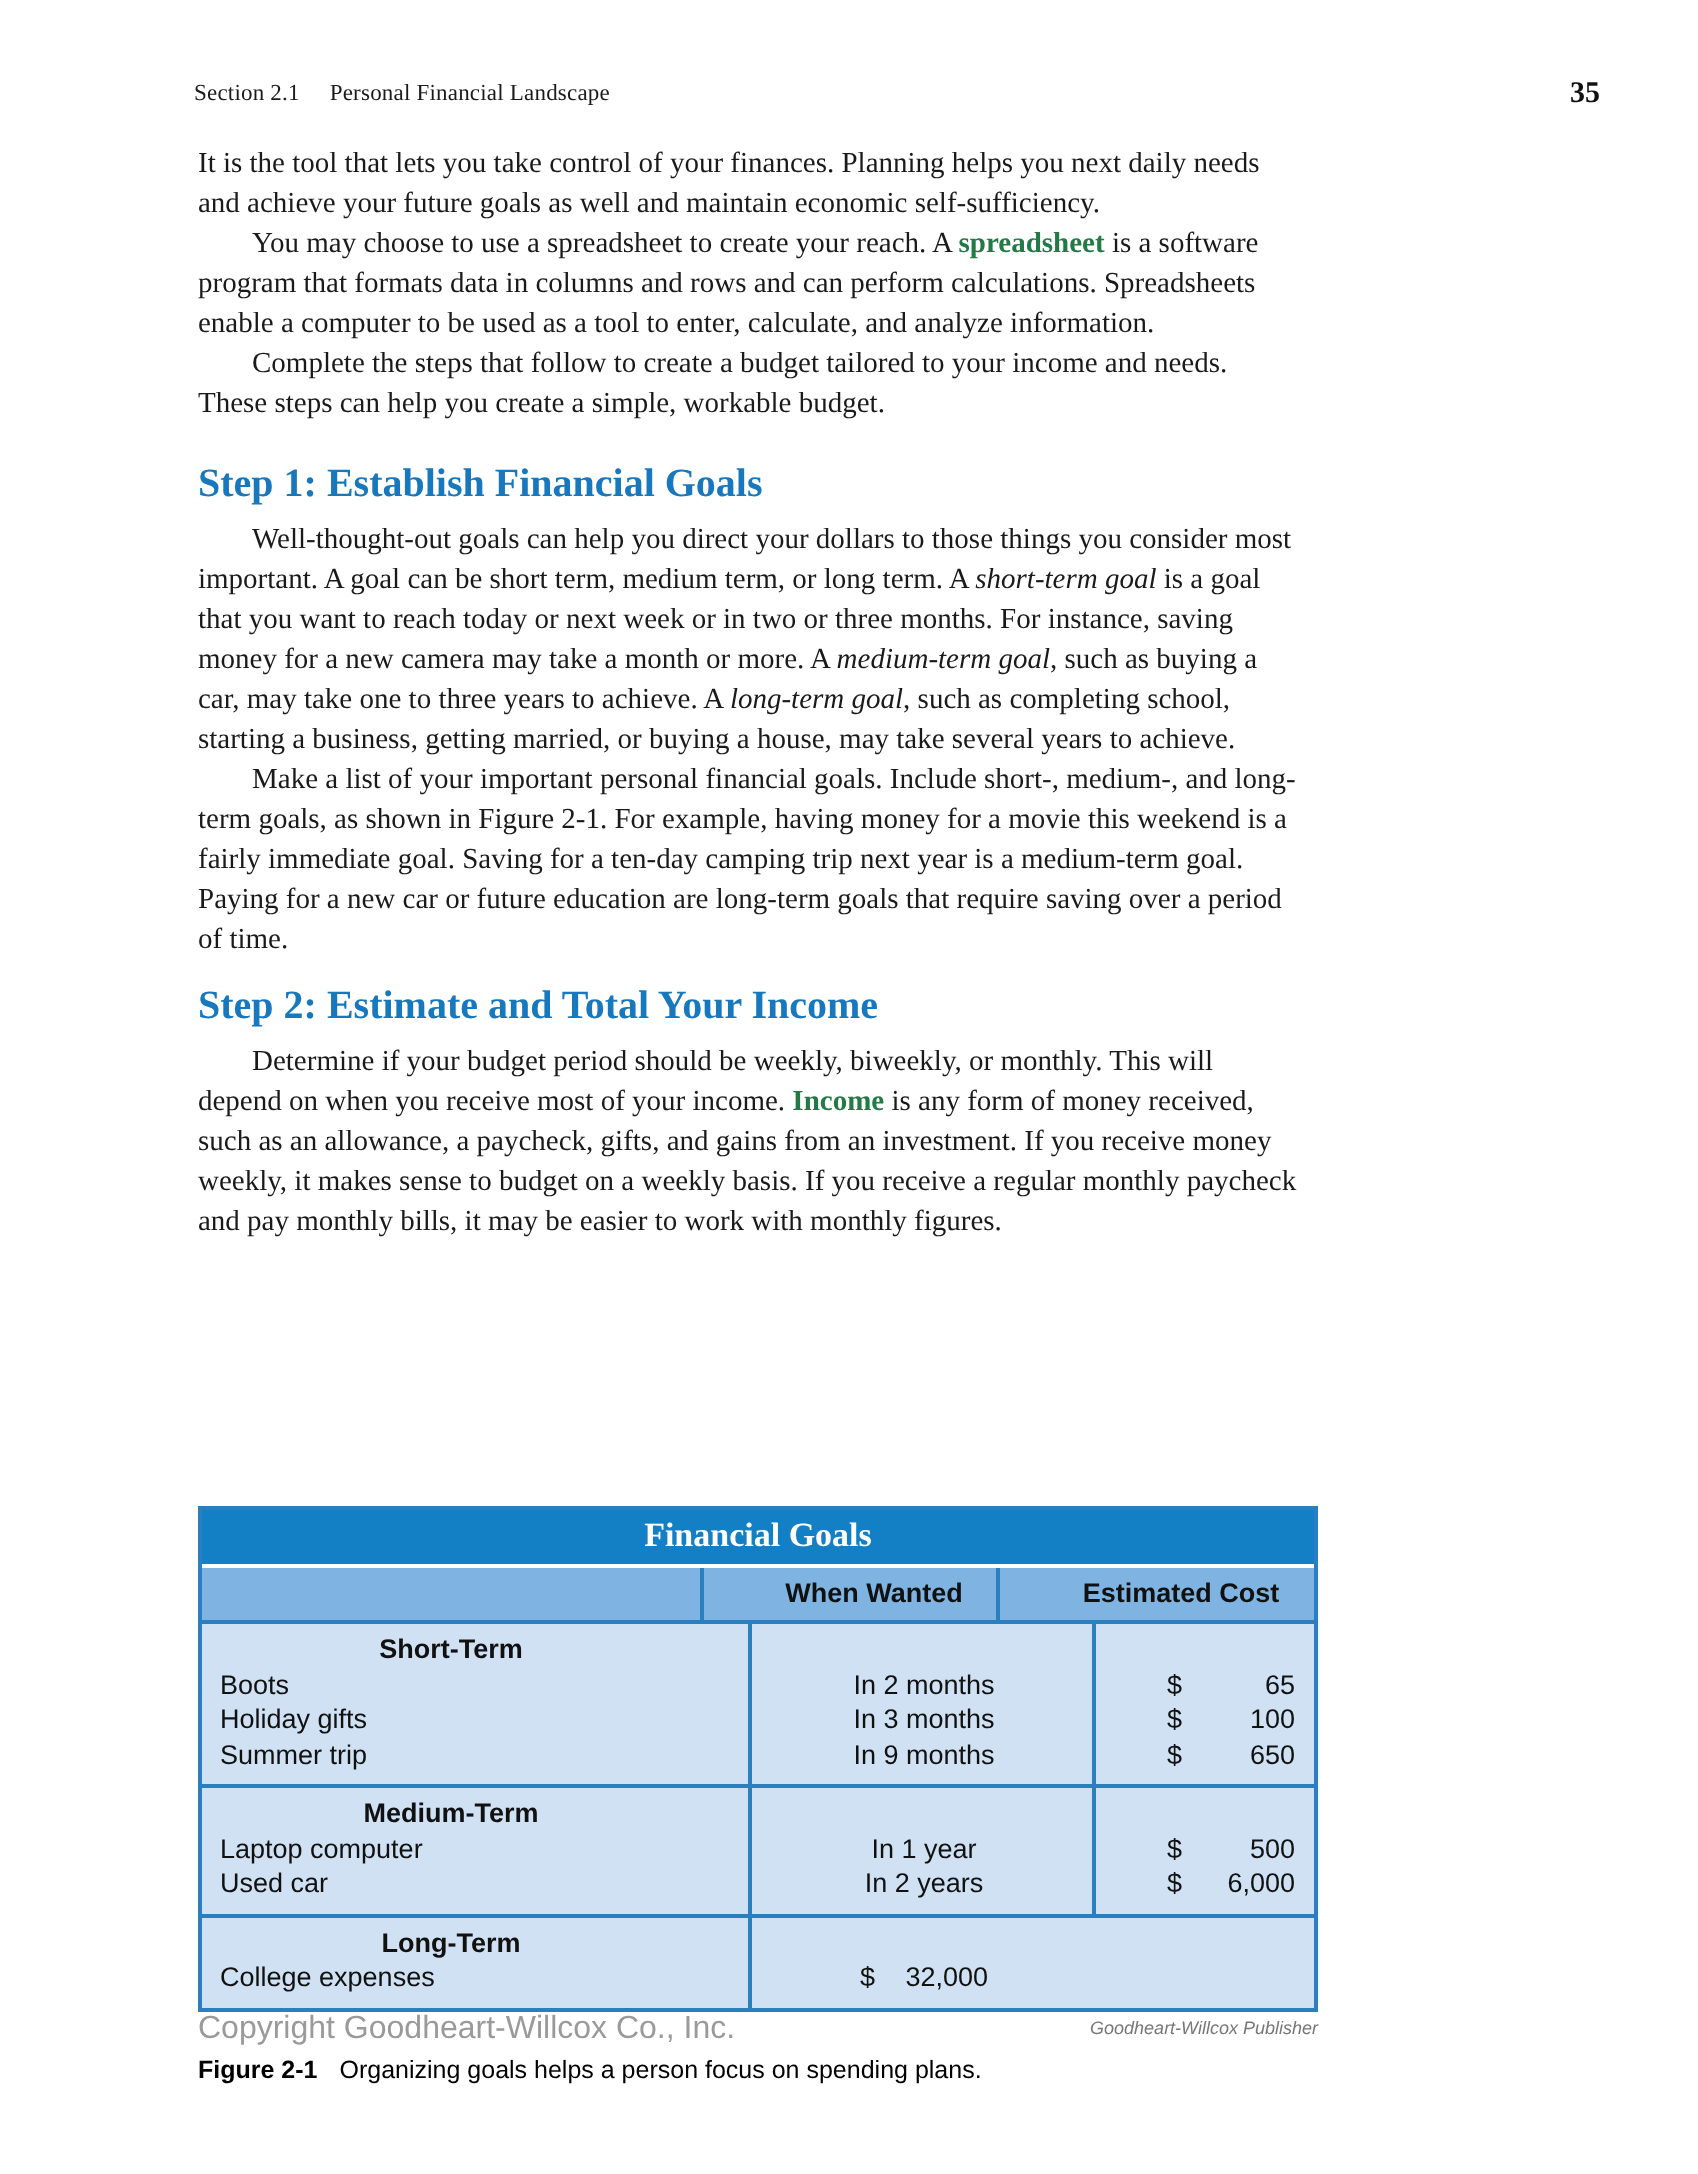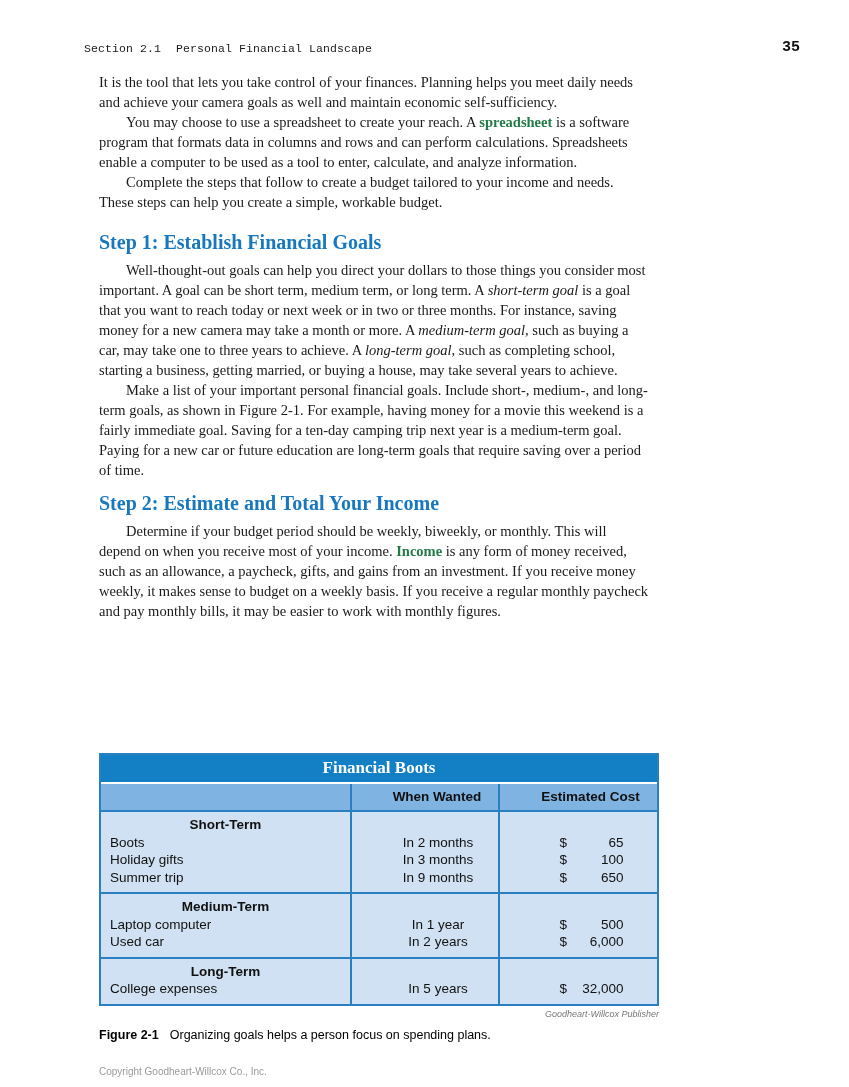--- a/index.html
+++ b/index.html
@@ -3,23 +3,23 @@
 <meta charset="utf-8">
 <style>
   html,body { margin:0; padding:0; background:#e8e8e8; }
   .page {
     position:relative; width:849px; height:1087px; background:#ffffff;
     font-family:"Liberation Serif", serif; color:#111; overflow:hidden;
     margin:0 auto;
   }
   
   .running-head {
-    position:absolute; left:84px; right:49px; top:41px;
-    display:flex; justify-content:space-between; align-items:center;
-    font-family:Liberation Mono, monospace;
+    position:absolute; left:97px; right:49px; top:41px;
+    display:flex; justify-content:space-between; align-items:flex-start;
+    font-family:Liberation Serif, serif;
   }
   .rh-left { font-size:11.5px; color:#1a1a1a; letter-spacing:0.1px; }
   .rh-section { margin-right:15px; }
   .rh-page { font-size:15px; font-weight:bold; color:#111; margin-top:-2px; }
 
   
   .text-col { position:absolute; left:99px; top:72px; width:552px; }
   .body-p { margin:0; font-size:14.5px; line-height:20px; color:#1a1a1a; text-align:left; }
   .indent { text-indent:27px; }
   .term { font-weight:bold; }
@@ -40,21 +40,21 @@
   }
   .t-header {
     display:grid; grid-template-columns:249px 148px 1fr;
     background:#7fb4e2; border-bottom:2px solid #2a7fc0;
   }
   .t-hcell {
     font-family:"Liberation Sans", sans-serif; font-weight:bold; font-size:13.5px;
     text-align:center; padding:5px 0 6px 0; color:#111;
   }
   .t-hcell.cb { border-left:2px solid #2a7fc0;padding-left:24px; }
-  .t-section { display:grid; grid-template-columns:249px 148px 1fr; }
+  .t-section { display:grid; grid-template-columns:249px 148px 1fr;gap:24px; }
   .t-section + .t-section { border-top:2px solid #2a7fc0; }
   .t-col { padding:4px 0 6px 0; }
   .t-col.cb { border-left:2px solid #2a7fc0;padding-left:26px; }
   .t-line {
     height:17.5px; line-height:17.5px;
     font-family:"Liberation Sans", sans-serif; font-size:13.5px; color:#111;
     white-space:nowrap;
   }
   .t-cat { font-weight:bold; text-align:center; }
   .t-item { padding-left:9px; }
@@ -65,53 +65,53 @@
     text-align:right; font-family:"Liberation Sans", sans-serif;
     font-style:italic; font-size:9px; color:#777; margin-top:3px;
   }
   .fig-caption {
     margin:9px 0 0 0; font-family:"Liberation Sans", sans-serif;
     font-size:12.5px; color:#000;
   }
   .fig-label { font-weight:bold; margin-right:11px; }
 
   .copyright {
-    position:absolute; left:99px; top:1066px;
-    font-family:"Liberation Sans", sans-serif; font-size:10px; color:#9a9a9a;
+    position:absolute; left:99px; top:1006px;
+    font-family:"Liberation Sans", sans-serif; font-size:16px; color:#9a9a9a;
   }
 </style>
 </head>
 <body>
 
 <div class="page">
 
   <header class="running-head">
     <div class="rh-left">
       <span class="rh-section">Section 2.1</span><span>Personal Financial Landscape</span>
     </div>
     <div class="rh-page">35</div>
   </header>
 
   <main class="text-col">
-    <p class="body-p">It is the tool that lets you take control of your finances. Planning helps you meet daily needs and achieve your camera goals as well and maintain economic self-sufficiency.</p>
+    <p class="body-p">It is the tool that lets you take control of your finances. Planning helps you next daily needs and achieve your future goals as well and maintain economic self-sufficiency.</p>
     <p class="body-p indent"><span>You may choose to use a spreadsheet to create your reach. A </span><span class="term" style="color:#237a47">spreadsheet</span><span> is a software program that formats data in columns and rows and can perform calculations. Spreadsheets enable a computer to be used as a tool to enter, calculate, and analyze information.</span></p>
     <p class="body-p indent">Complete the steps that follow to create a budget tailored to your income and needs. These steps can help you create a simple, workable budget.</p>
 
     <h2 class="step-heading" style="color:#1878be">Step 1: Establish Financial Goals</h2>
     <p class="body-p indent"><span>Well-thought-out goals can help you direct your dollars to those things you consider most important. A goal can be short term, medium term, or long term. A </span><span class="it">short-term goal</span><span> is a goal that you want to reach today or next week or in two or three months. For instance, saving money for a new camera may take a month or more. A </span><span class="it">medium-term goal</span><span>, such as buying a car, may take one to three years to achieve. A </span><span class="it">long-term goal</span><span>, such as completing school, starting a business, getting married, or buying a house, may take several years to achieve.</span></p>
     <p class="body-p indent">Make a list of your important personal financial goals. Include short-, medium-, and long-term goals, as shown in Figure 2-1. For example, having money for a movie this weekend is a fairly immediate goal. Saving for a ten-day camping trip next year is a medium-term goal. Paying for a new car or future education are long-term goals that require saving over a period of time.</p>
 
     <h2 class="step-heading second" style="color:#1878be">Step 2: Estimate and Total Your Income</h2>
     <p class="body-p indent"><span>Determine if your budget period should be weekly, biweekly, or monthly. This will depend on when you receive most of your income. </span><span class="term" style="color:#237a47">Income</span><span> is any form of money received, such as an allowance, a paycheck, gifts, and gains from an investment. If you receive money weekly, it makes sense to budget on a weekly basis. If you receive a regular monthly paycheck and pay monthly bills, it may be easier to work with monthly figures.</span></p>
   </main>
 
   <section class="figure-area">
     <div class="goals-table">
 
-      <div class="t-title">Financial Boots</div>
+      <div class="t-title">Financial Goals</div>
 
       <div class="t-header">
         <div class="t-hcell"></div>
         <div class="t-hcell cb">When Wanted</div>
         <div class="t-hcell cb">Estimated Cost</div>
       </div>
 
       <div class="t-section">
         <div class="t-col">
           <div class="t-line t-cat">Short-Term</div>
@@ -176,24 +176,20 @@
         </div>
       </div>
 
       <div class="t-section">
         <div class="t-col">
           <div class="t-line t-cat">Long-Term</div>
           <div class="t-line t-item">College expenses</div>
         </div>
         <div class="t-col cb">
           <div class="t-line"></div>
-          <div class="t-line t-when">In 5 years</div>
-        </div>
-        <div class="t-col cb">
-          <div class="t-line"></div>
           <div class="t-line t-cost">
               <span class="cost-box">
                 <span>$</span>
                 <span>32,000</span>
               </span>
             </div>
         </div>
       </div>
 
     </div>

